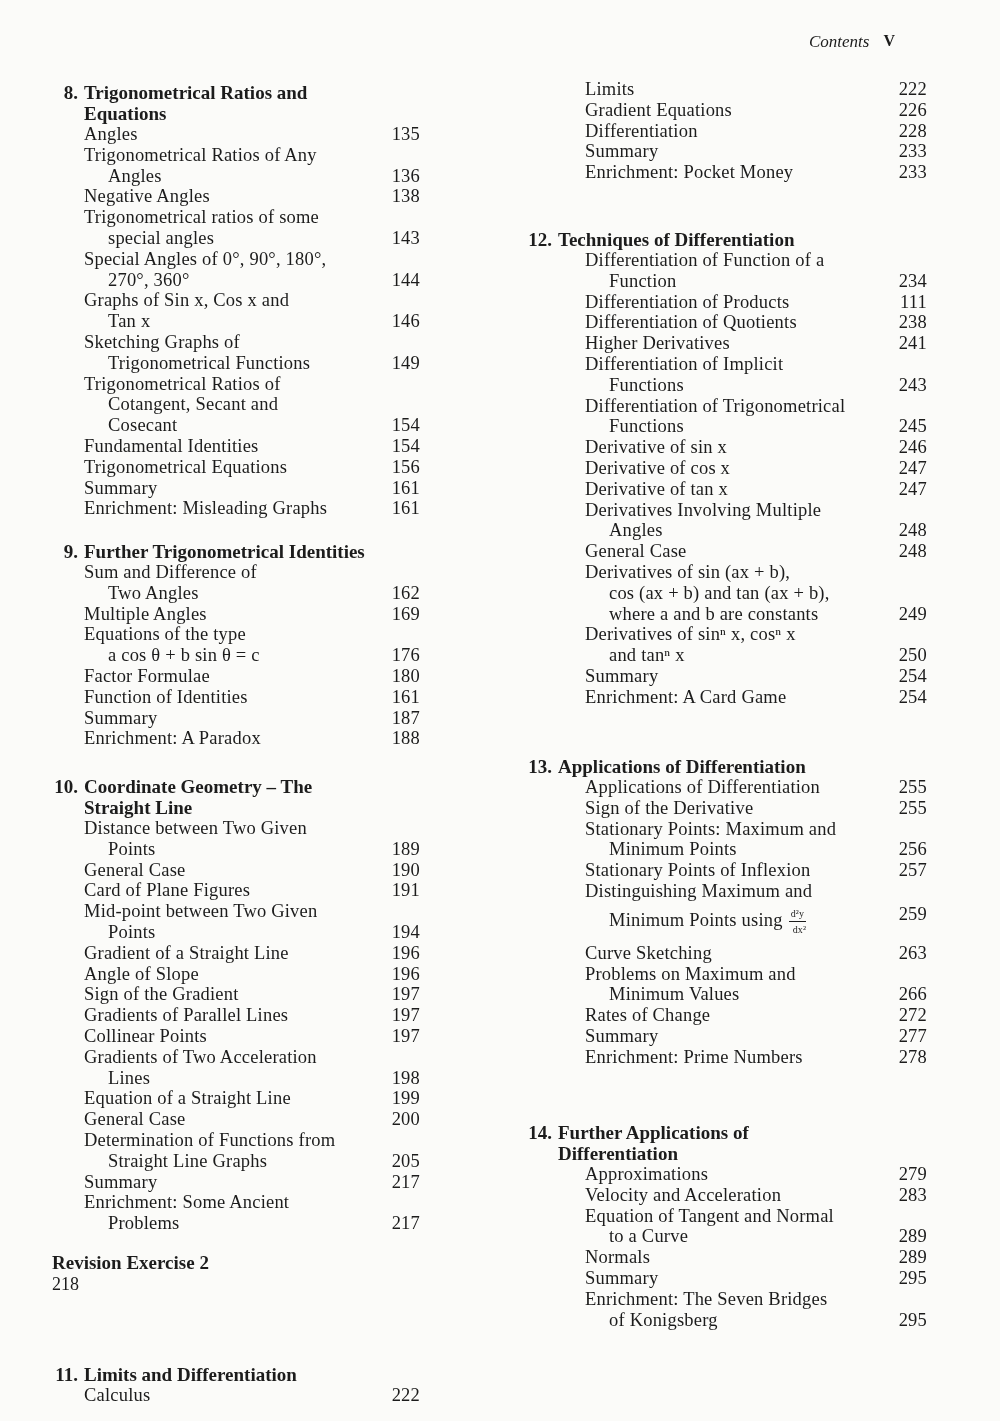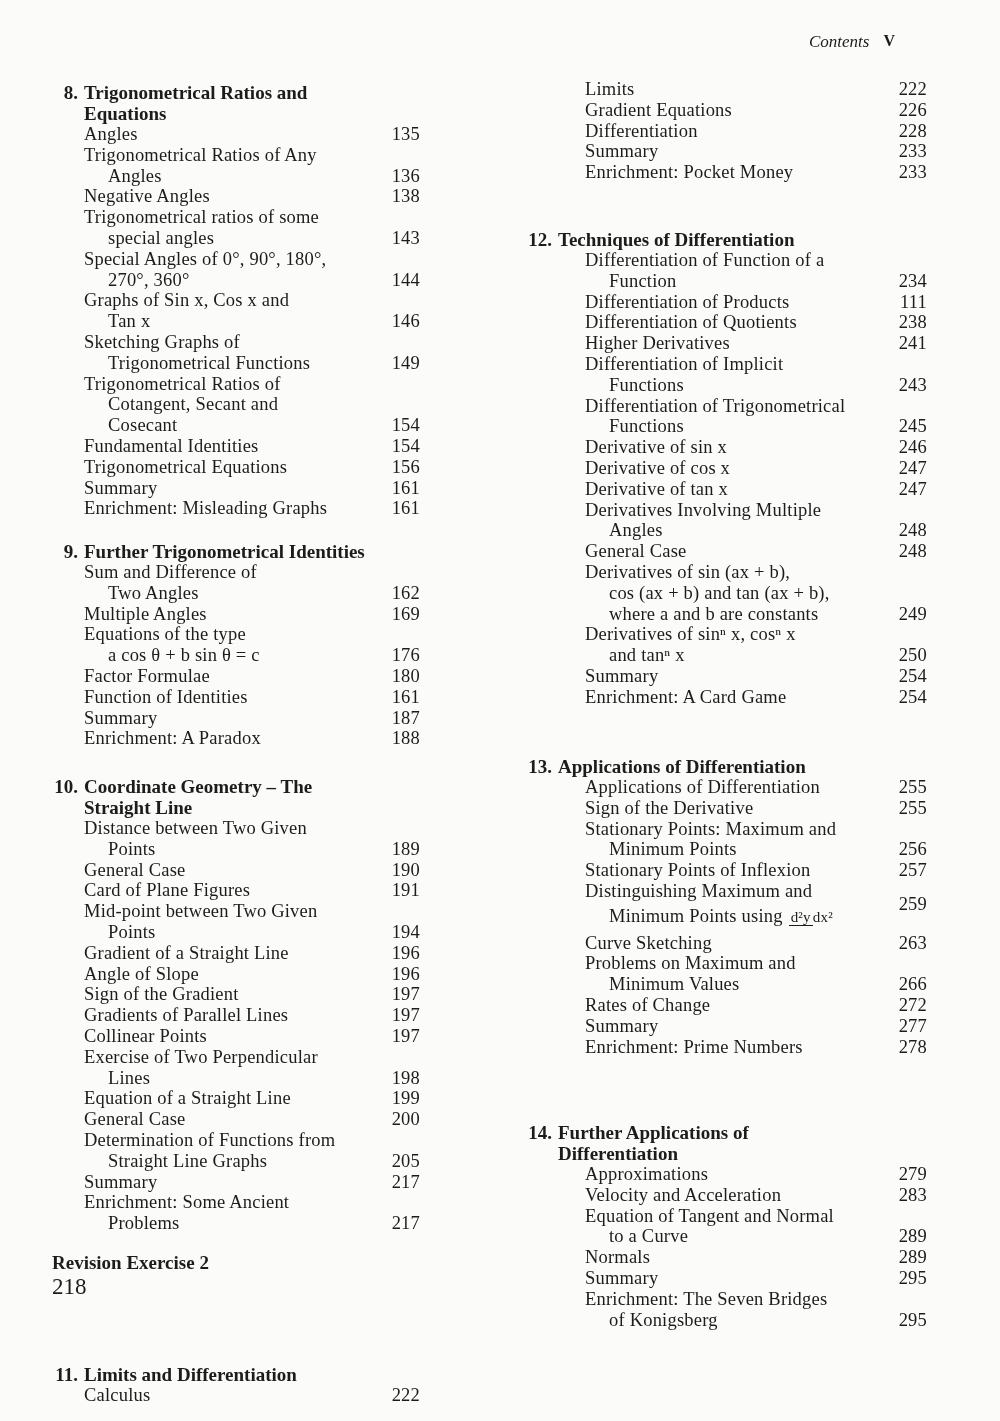--- a/index.html
+++ b/index.html
@@ -35,23 +35,23 @@
   .entry .page { position: absolute; right: 0; bottom: 0; }
 
   
   .col-left .chap-num { width: 78px; padding-right: 6px; }
   .col-left .entries { margin-left: 84px; width: 336px; }
   
   .col-right .chap-num { width: 52px; padding-right: 6px; }
   .col-right .entries { margin-left: 85px; width: 342px; }
 
   .rev-exercise { display: flex; justify-content: space-between; font-size: 19px; font-weight: bold; width: 420px; margin-left: 52px; flex-direction: column; }
-  .rev-exercise .page { font-weight: normal; font-size: 23px; }
-
-  .frac { display: inline-flex; flex-direction: row; align-items: flex-start; vertical-align: middle; font-size: 15px; line-height: 15px; margin-left: 6px; }
+  .rev-exercise .page { font-weight: normal; font-size: 18px; }
+
+  .frac { display: inline-flex; flex-direction: column; align-items: flex-end; vertical-align: middle; font-size: 10px; line-height: 15px; margin-left: 6px; }
   .frac .num { border-bottom: 1px solid #1c1c1c; padding: 0 2px; }
 </style>
 </head>
 <body>
 
 <div class="header">
   <span class="title">Contents</span>
   <span class="roman">V</span>
 </div>
 
@@ -186,21 +186,21 @@
         </div>
         <div class="entry">
           <span class="text"><div>Gradients of Parallel Lines</div></span>
           <span class="page">197</span>
         </div>
         <div class="entry">
           <span class="text"><div>Collinear Points</div></span>
           <span class="page">197</span>
         </div>
         <div class="entry">
-          <span class="text"><div>Exercise of Two Perpendicular</div><div class="l2"><span>Lines</span></div></span>
+          <span class="text"><div>Gradients of Two Acceleration</div><div class="l2"><span>Lines</span></div></span>
           <span class="page">198</span>
         </div>
         <div class="entry">
           <span class="text"><div>Equation of a Straight Line</div></span>
           <span class="page">199</span>
         </div>
         <div class="entry">
           <span class="text"><div>General Case</div></span>
           <span class="page">200</span>
         </div>

